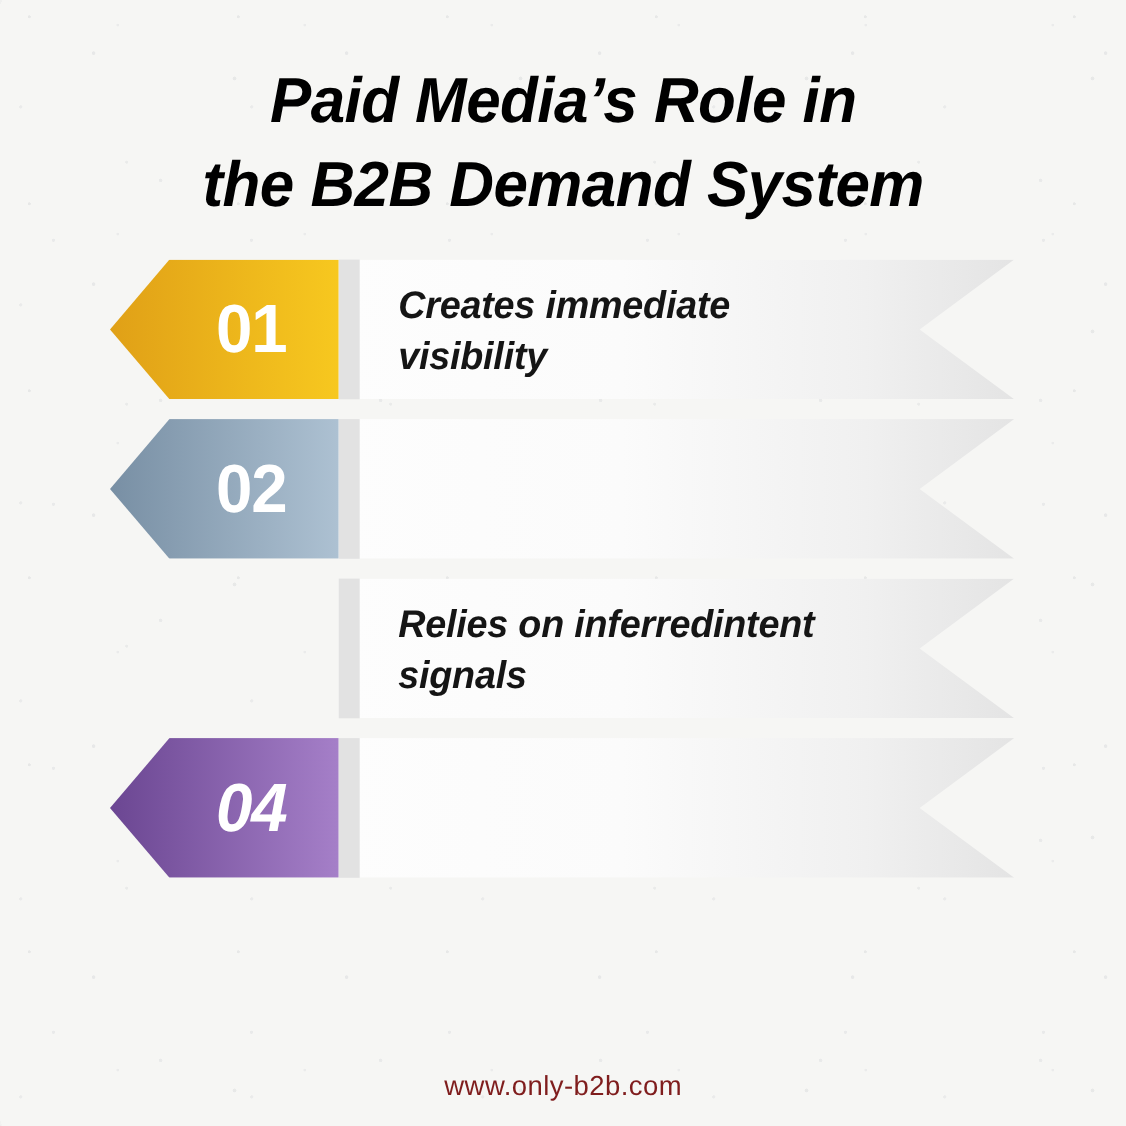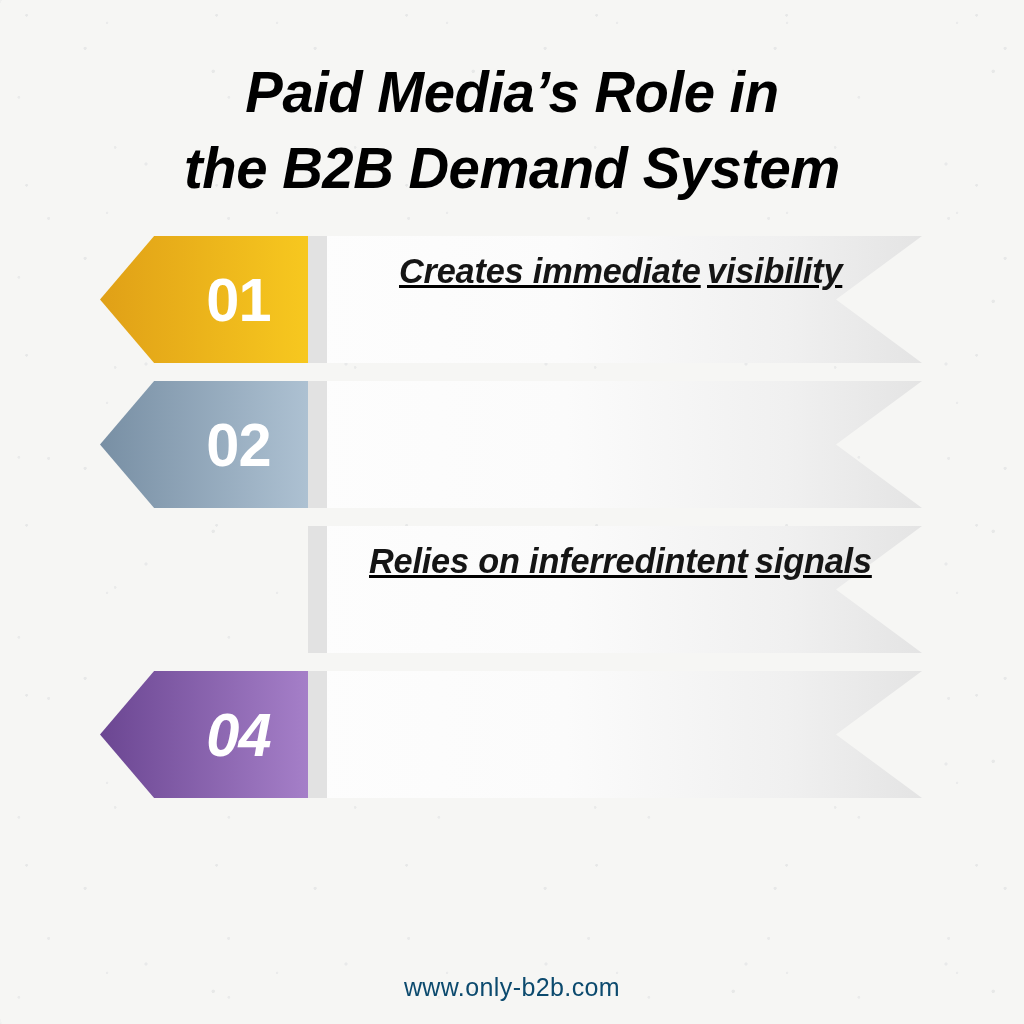--- a/index.html
+++ b/index.html
@@ -86,41 +86,40 @@
 
   
   .chev {
     position:absolute;
     left:100px; top:0;
     width:208px; height:127px;
     clip-path:polygon(26% 0, 100% 0, 100% 100%, 26% 100%, 0 50%);
     display:flex;
     align-items:center;
     justify-content:flex-end;
-    padding-right:36px;
+    padding-right:46px;
   }
   .num {
     font-family:"Liberation Sans", sans-serif;
     font-weight:bold;
     font-size:62px;
     line-height:62px;
     color:#ffffff;
     letter-spacing:-1px;
     transform:scaleX(0.96);
   }
 
   
   .copy {
     position:absolute;
-    left:362px; top:12px;
+    left:362px; top:1px;
     width:520px; height:127px;
     display:flex;
-    flex-direction:row;
+    flex-direction:column;
     justify-content:center;
-    text-decoration:underline;
   }
   .copy-line {
     font-family:"Liberation Sans", sans-serif;
     font-style:italic;
     font-weight:bold;
     font-size:35px;
     line-height:46px;
     color:#151515;
     letter-spacing:-0.2px;
     transform:scaleX(0.98);
@@ -132,21 +131,21 @@
   .footer {
     position:absolute;
     left:0; bottom:22px; width:1024px;
     text-align:center;
     z-index:4;
   }
   .footer-url {
     font-family:"Liberation Sans", sans-serif;
     font-size:25px;
     letter-spacing:0.4px;
-    color:#0c4a6e;
+    color:#7f1d1d;
   }
 </style>
 </head>
 <body>
 
 <div id="canvas"></div>
 
 <div class="title-block">
   <div class="title-line">Paid Media’s Role in</div>
   <div class="title-line">the B2B Demand System</div>

